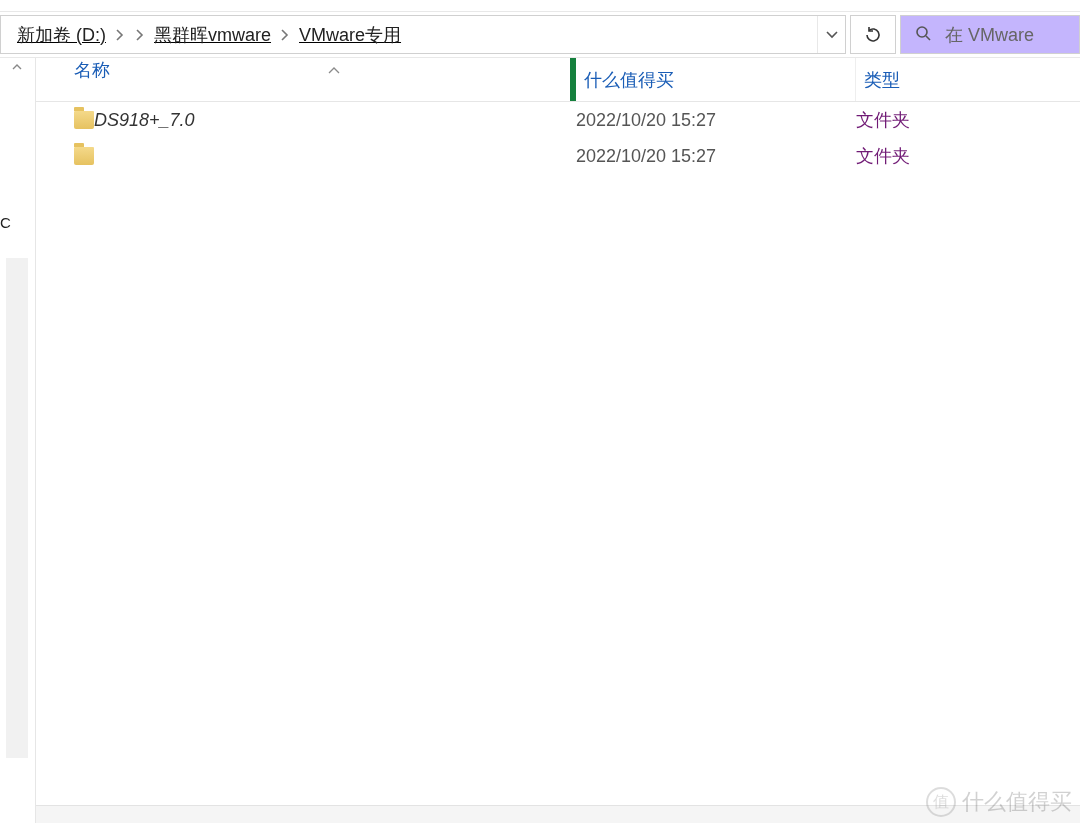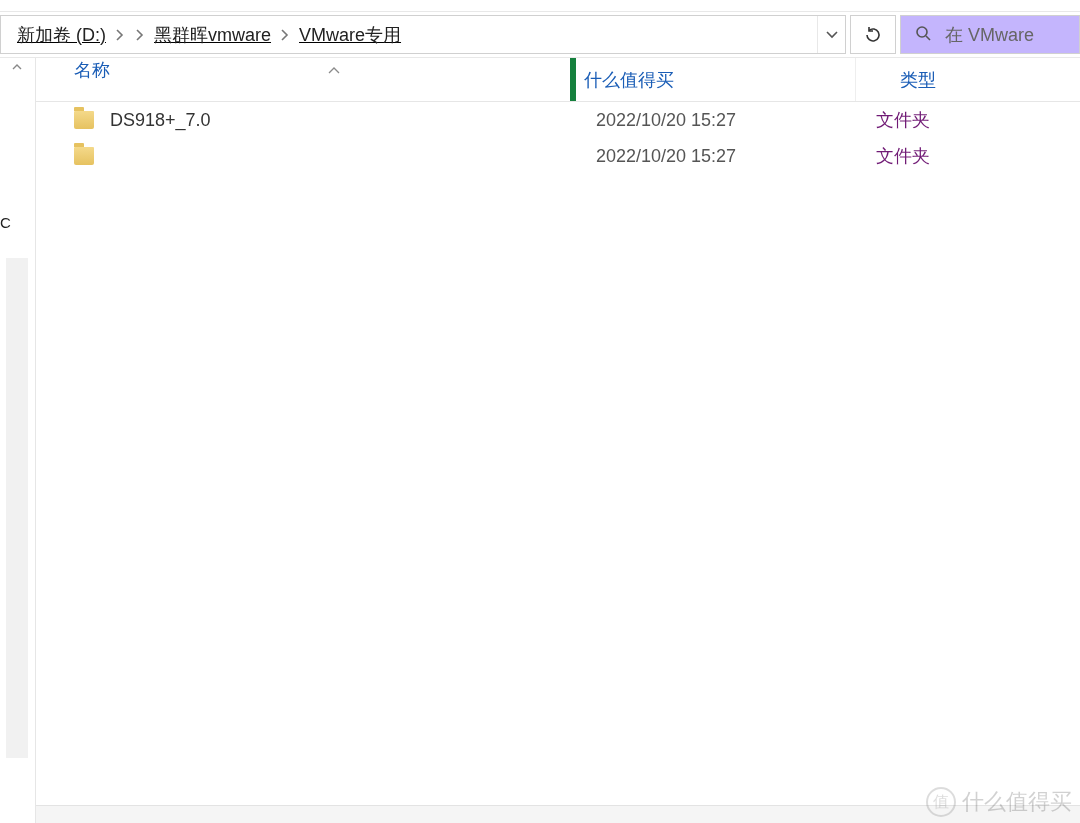--- a/index.html
+++ b/index.html
@@ -152,54 +152,53 @@
       border-right: 1px solid #eee;
       height:100%;
       display:flex;align-items:center;
     }
     .col-type-h {
       flex:1;
       padding-left: 8px;
       color:#1a5db6;
       font-size:18px;
       height:100%;
-      display:flex;align-items:center;margin-left:36px;
+      display:flex;align-items:center;
     }
     .row {
       display:flex;
       align-items:center;
       height: 36px;
       font-size: 18px;
       color:#333;
     }
     .col-name {
       width: 540px;
       display:flex;
       align-items:center;
       padding-left: 38px;
-      gap: 16px;
+      font-style: italic;
     }
     .folder-icon {
       width:20px;height:18px;
       background: linear-gradient(to bottom, #f4d98a, #e6c260);
       border-radius: 1px 1px 2px 2px;
       position:relative;
     }
     .folder-icon::before{
       content:"";
       position:absolute;
       top:-4px;left:0;
       width:10px;height:4px;
       background:#e6c260;
       border-radius:1px 1px 0 0;
     }
     .col-date {
       width: 280px;
       color:#555;
-      margin-left:20px;
     }
     .col-type {
       flex:1;
       color:#701a75;
     }
     .watermark {
       position:absolute;
       right:0;
       bottom:0;
       display:flex;

